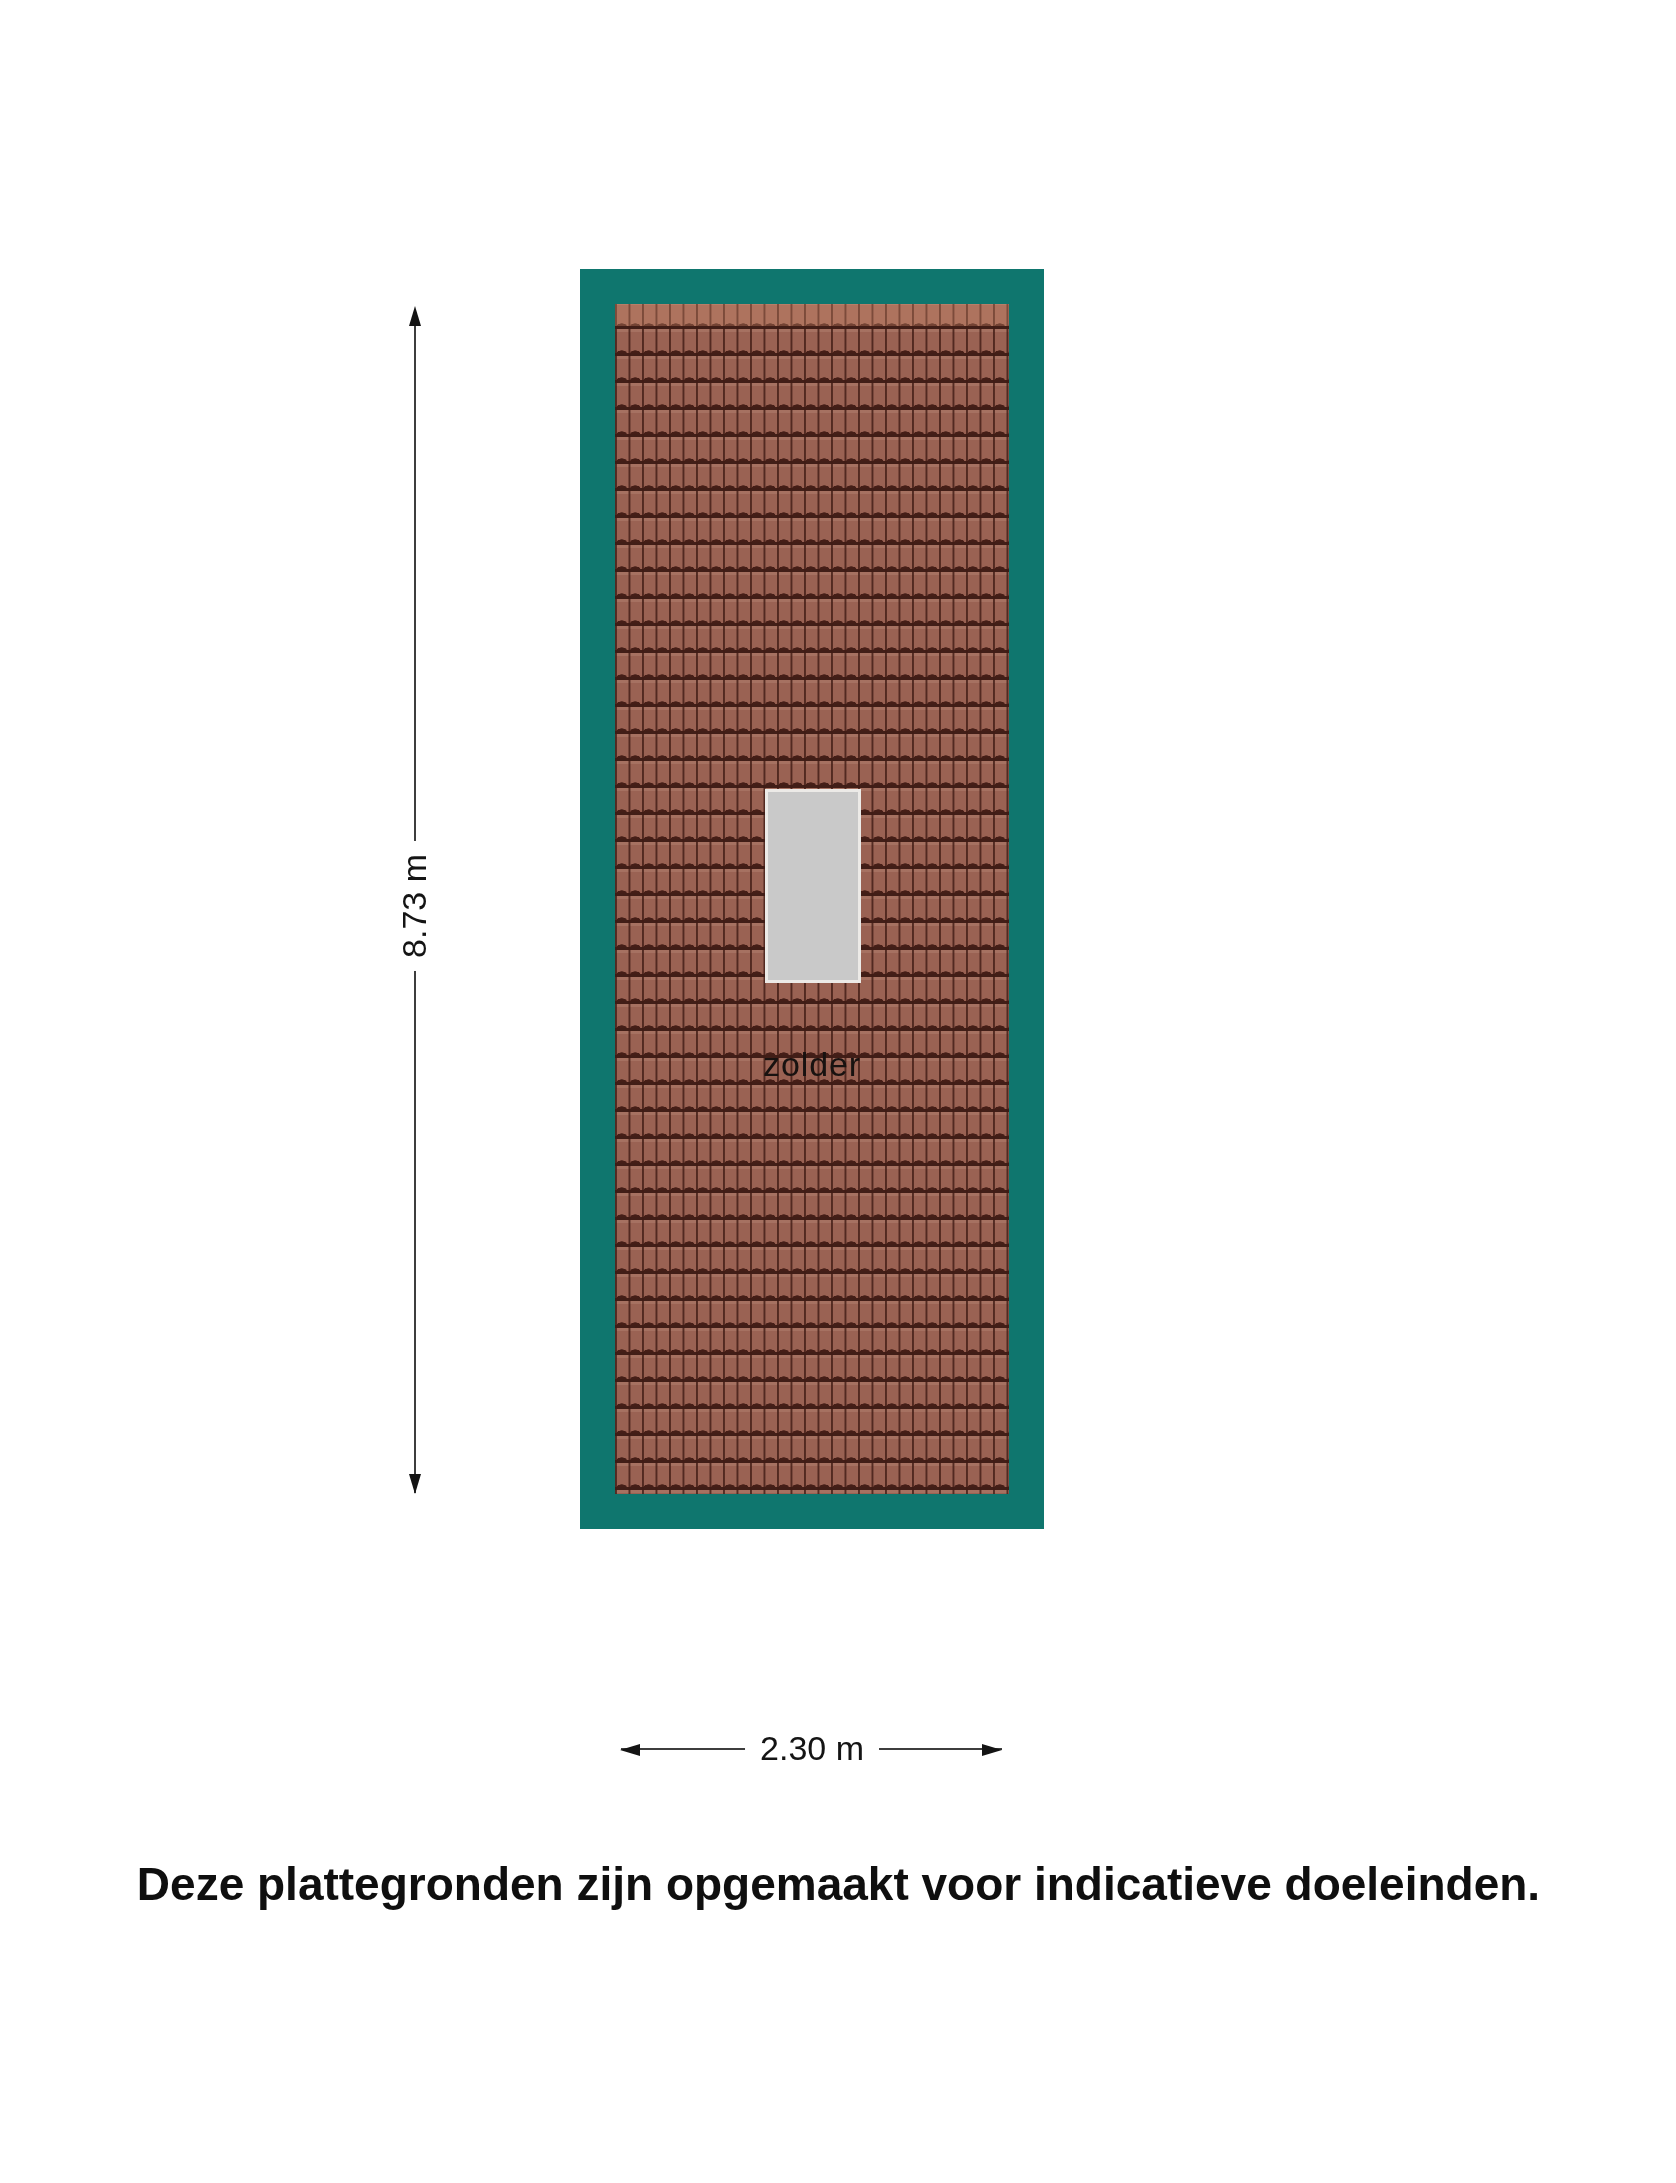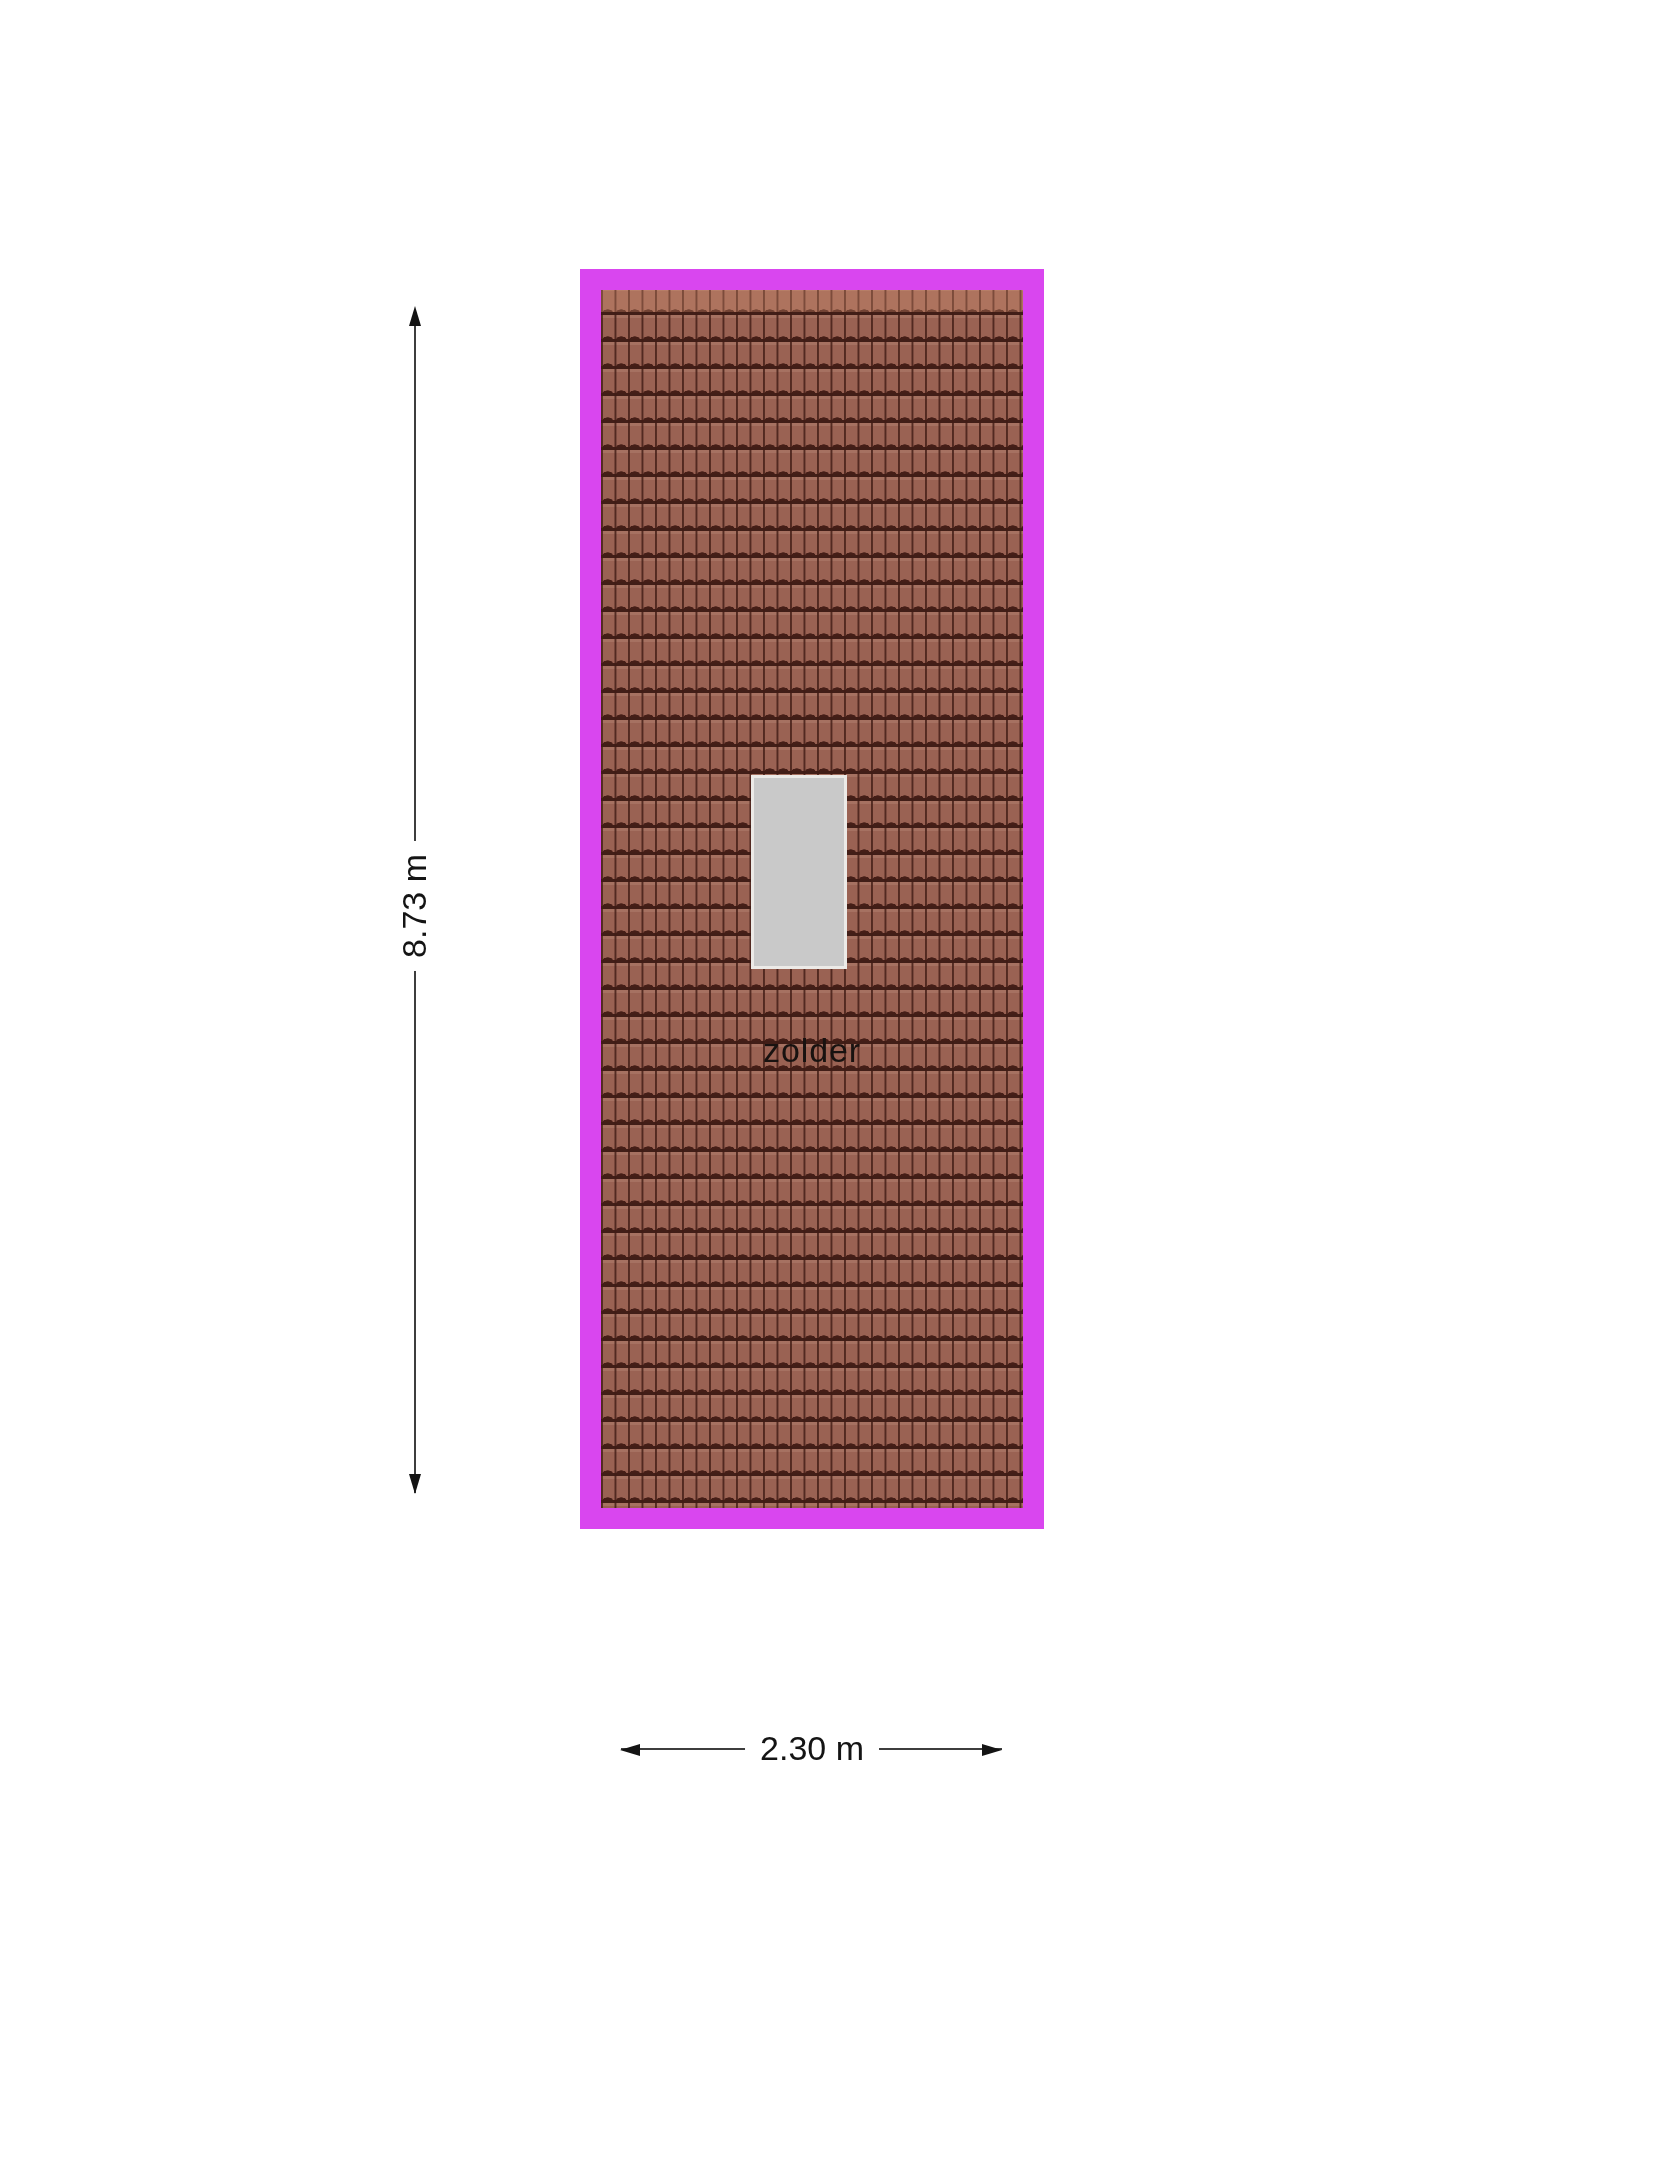--- a/index.html
+++ b/index.html
@@ -16,23 +16,23 @@
     color: #101010;
   }
 
   
   .floorplan {
     position: absolute;
     left: 580px;
     top: 269px;
     width: 464px;
     height: 1260px;
-    background: #d946ef;          
+    background: #0f766e;          
     box-sizing: border-box;
-    padding: 21px;
+    padding: 35px;
   }
 
   .roof {
     position: relative;
     width: 100%;
     height: 100%;
     background-color: #9a6253;    
     background-image:
       
       radial-gradient(ellipse 8.7px 4.4px at 50% 100%, #451e17 55%, rgba(69,30,23,0) 62%),
@@ -178,14 +178,15 @@
 <div class="arrow-up"></div>
 <div class="arrow-down"></div>
 <div class="dim-label-v">8.73 m</div>
 
 <div class="dim-line-h"></div>
 <div class="arrow-left"></div>
 <div class="arrow-right"></div>
 <div class="dim-label-h">2.30 m</div>
 
 <div class="disclaimer">
+  <div>Deze plattegronden zijn opgemaakt voor indicatieve doeleinden.</div>
 </div>
 
 
 </body></html>

